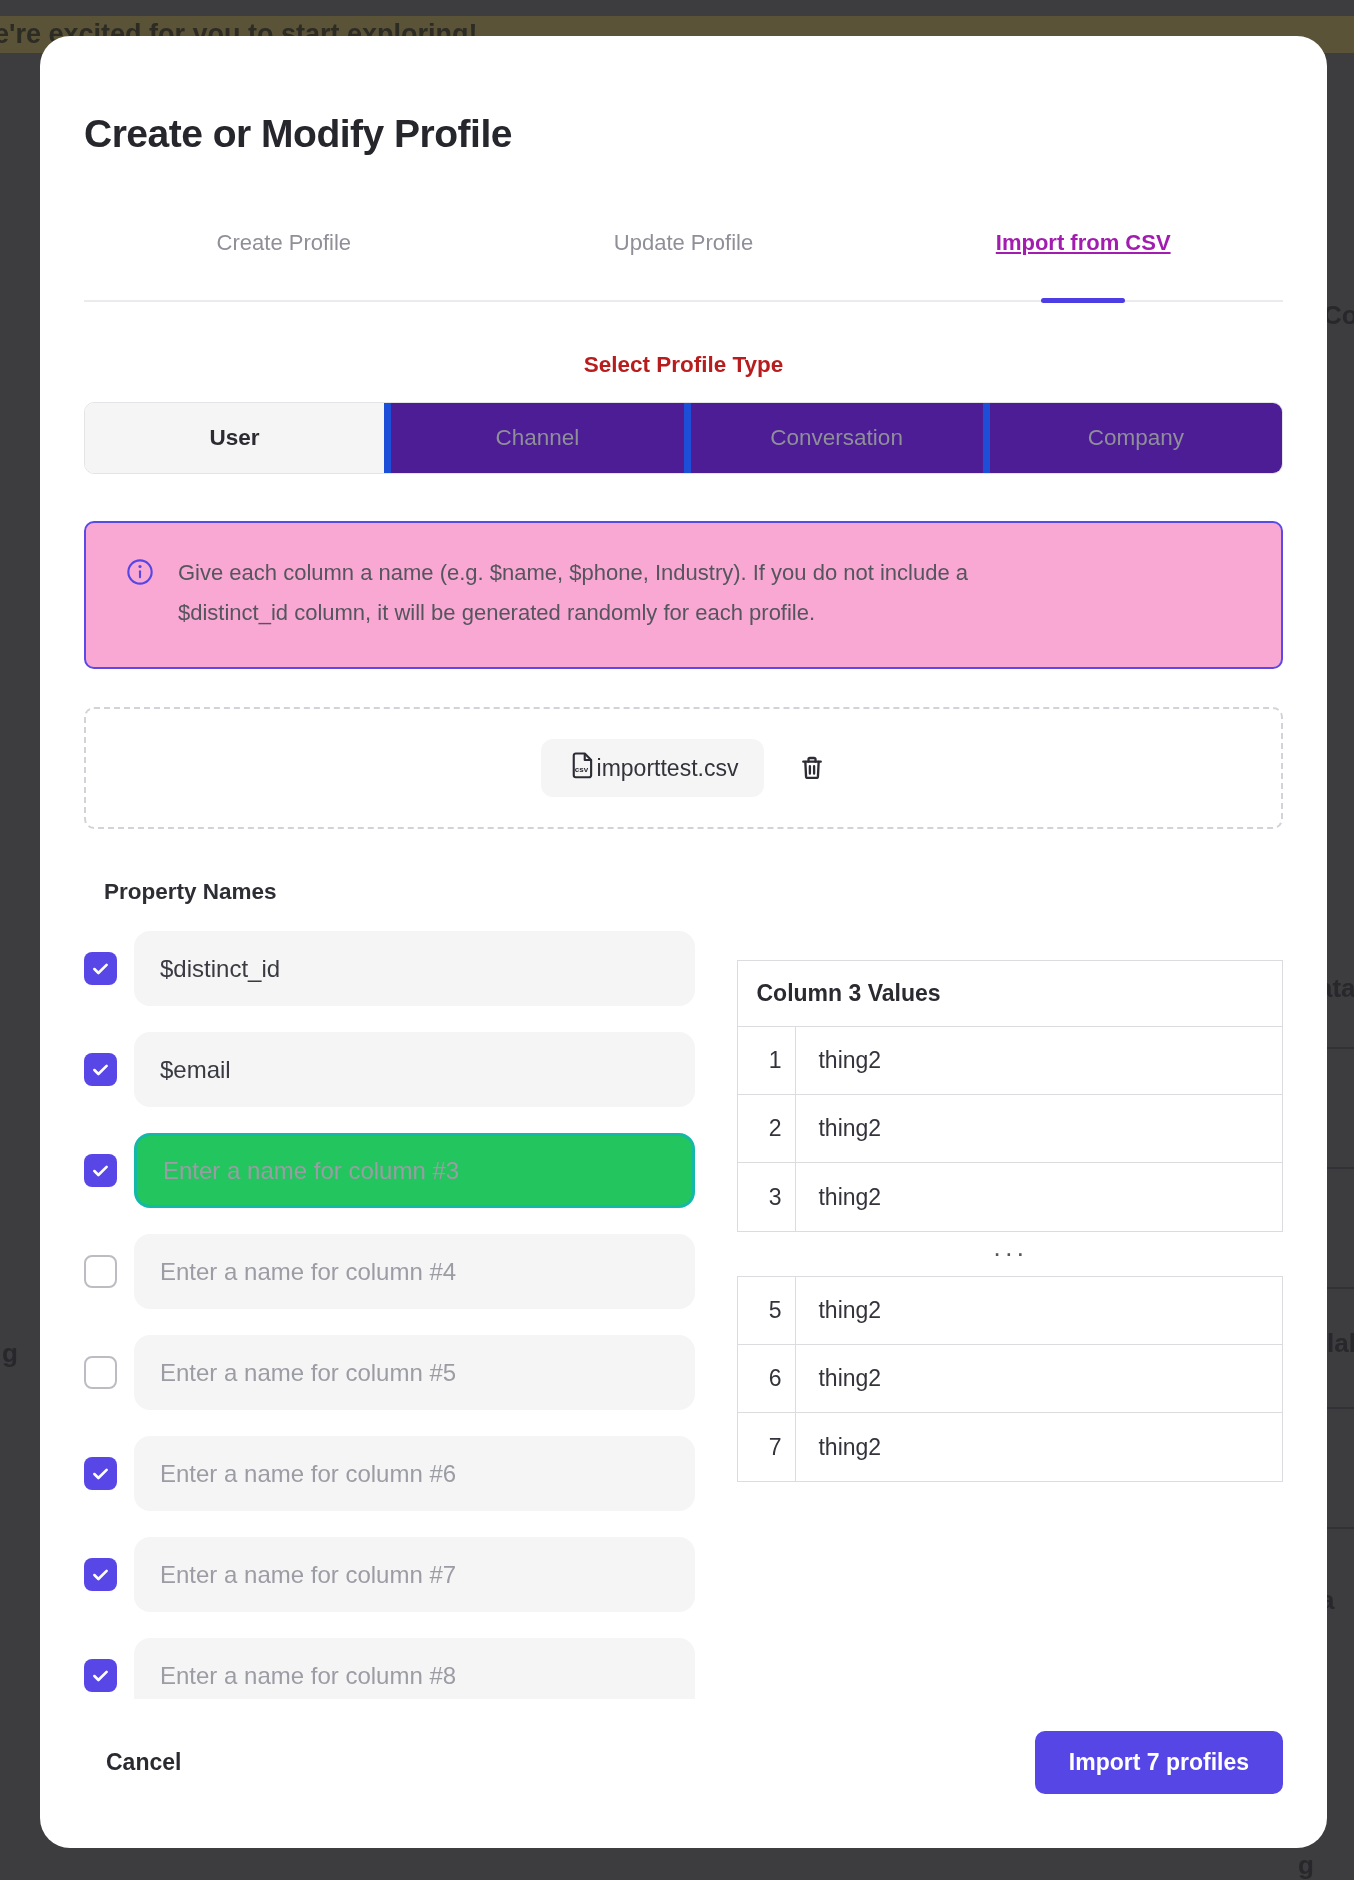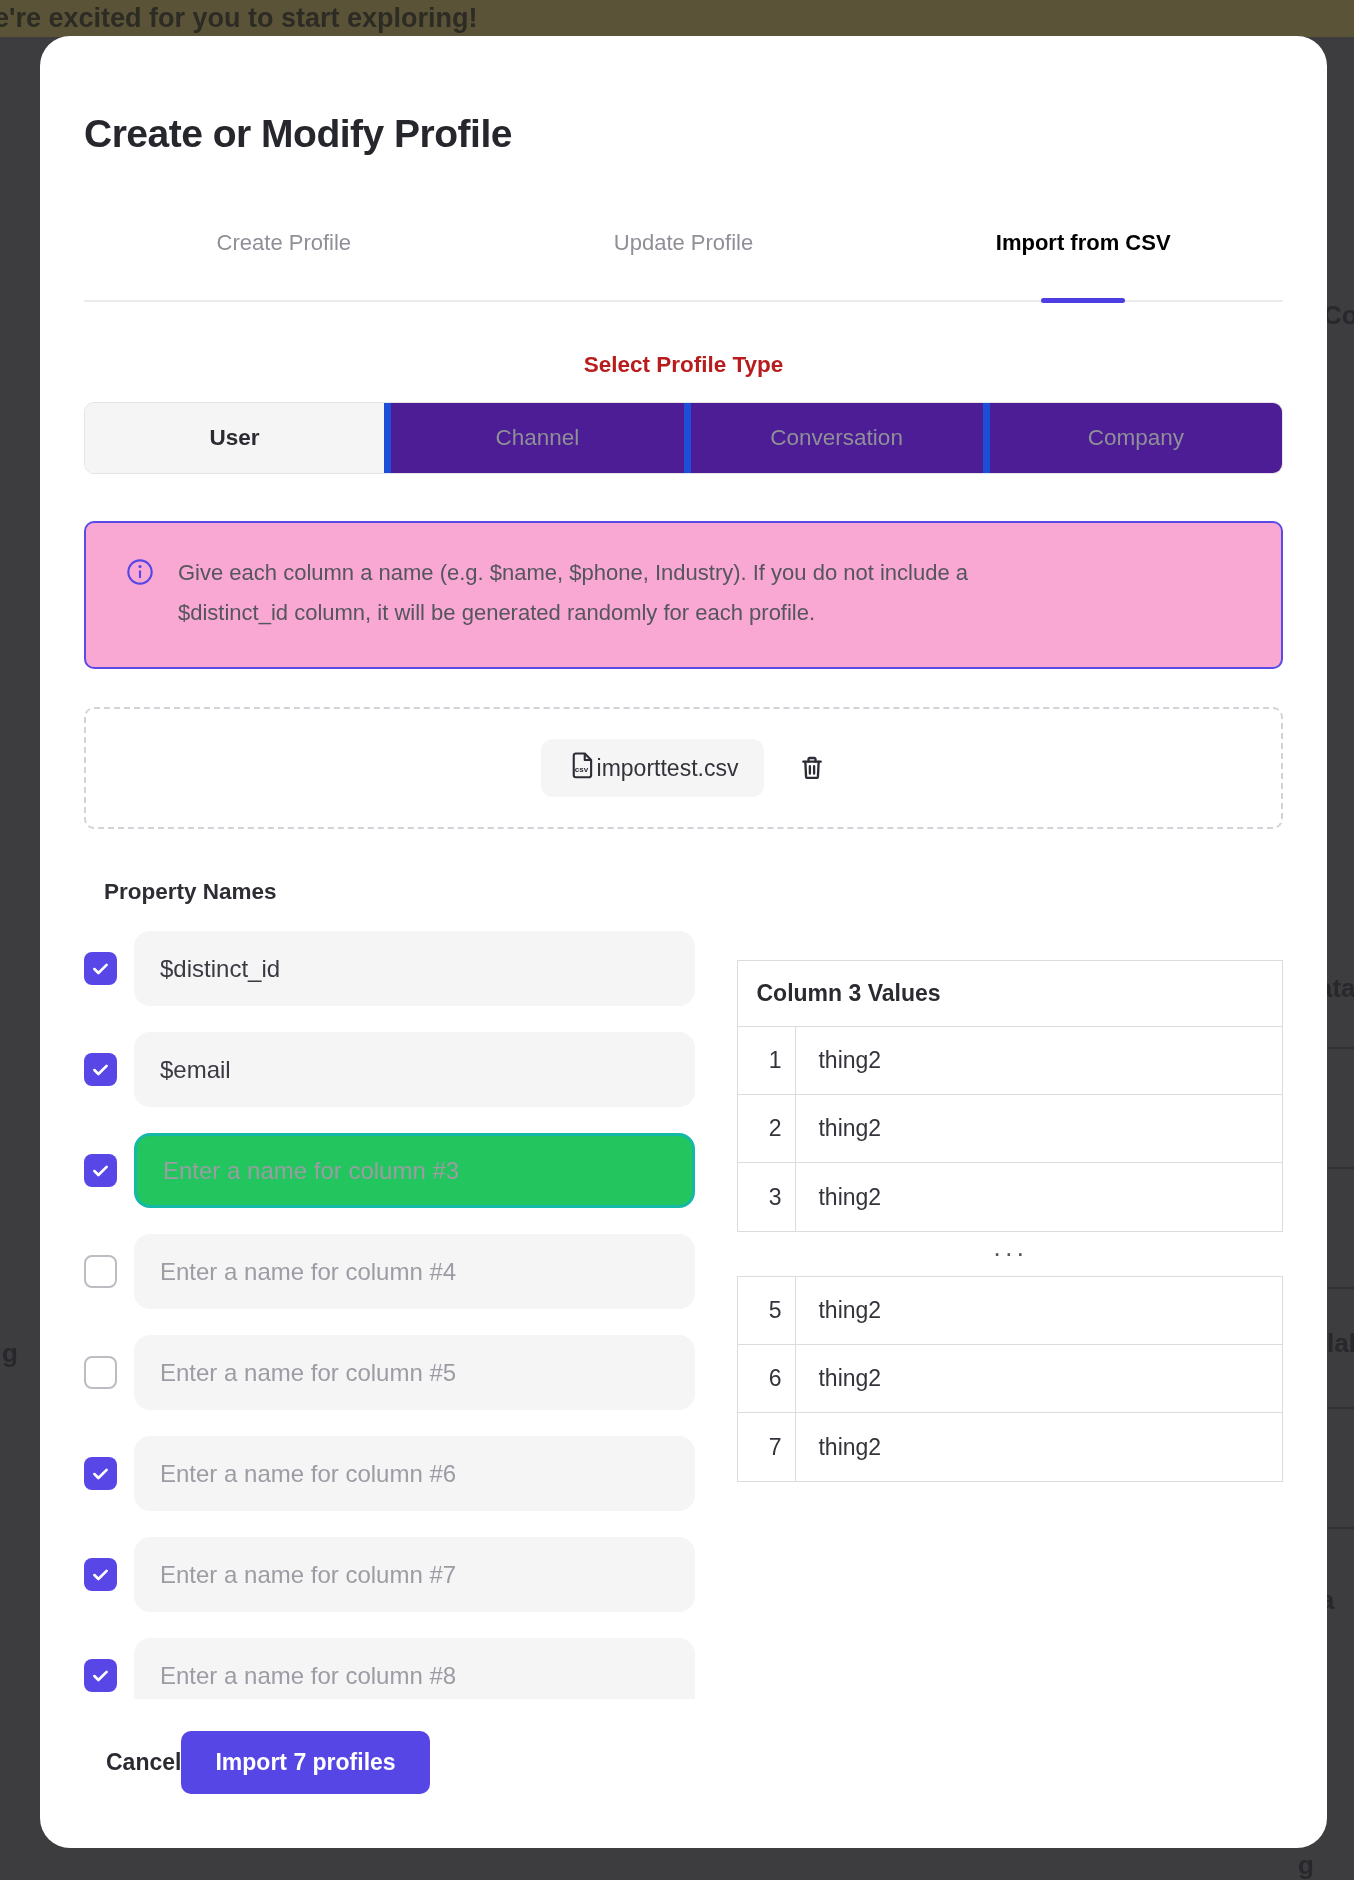--- a/index.html
+++ b/index.html
@@ -5,21 +5,21 @@
   * { margin:0; padding:0; box-sizing:border-box; }
   html,body { width:1354px; height:1880px; overflow:hidden; }
   body {
     background:#3d3d3f;
     font-family:"Liberation Sans", sans-serif;
     position:relative;
   }
 
   
   .bg-banner {
-    position:absolute; top:0; left:0; width:100%; height:37px;
+    position:absolute; top:16px; left:0; width:100%; height:37px;
     background:#5a5338; color:#2c2b24;
     font-size:27px; font-weight:700; line-height:37px;
     white-space:nowrap; overflow:hidden;
   }
   .bg-banner span { margin-left:-6px; }
   .bg-frag {
     position:absolute; color:#28282c; font-size:26px; font-weight:600;
     white-space:nowrap;
   }
   .frag-col { left:1323px; top:300px; }
@@ -42,21 +42,21 @@
     margin-top:76px; font-size:39px; font-weight:700; color:#26262d;
     letter-spacing:-0.5px;
   }
 
   
   .tabs {
     margin-top:74px; display:flex; position:relative;
     border-bottom:2px solid #ebebee; padding-bottom:44px;
   }
   .tab { flex:1; text-align:center; font-size:22px; color:#8f8f98; cursor:pointer; }
-  .tab.active { color:#000000; font-weight:700; }
+  .tab.active { color:#a21caf; font-weight:700;text-decoration:underline; }
   .tab-indicator {
     position:absolute; bottom:-3px; left:calc(83.333% - 42px);
     width:84px; height:5px; border-radius:3px; background:#4c3ee3;
   }
 
   
   .section-label { margin-top:50px; font-size:22.5px; font-weight:600; color:#b91c1c;text-align:center; }
   .segmented {
     margin-top:24px; display:grid; grid-template-columns:repeat(4,1fr);
     height:72px; border:1px solid #e4e4e7; border-radius:10px; overflow:hidden;
@@ -123,21 +123,21 @@
     font-size:23px; color:#33333b;
   }
   .vt-val { display:flex; align-items:center; padding-left:22px; font-size:23px; color:#33333b; }
   .vt-ellipsis {
     text-align:center; color:#55555c; font-size:26px; letter-spacing:3px;
     margin:6px 0 8px; line-height:30px;
   }
 
   
   .footer {
-    margin-top:32px; display:flex; justify-content:flex-start; align-items:center;
+    margin-top:32px; display:flex; justify-content:space-between; align-items:center;
     padding-left:22px;
   }
   .cancel { font-size:23px; font-weight:700; color:#2a2a31; background:none; border:none; cursor:pointer;
             font-family:"Liberation Sans", sans-serif; }
   .import-btn {
     height:63px; padding:0 34px; background:#5646e5; color:#fff; border:none;
     border-radius:10px; font-size:23px; font-weight:700; cursor:pointer;
     font-family:"Liberation Sans", sans-serif;
   }
 </style>

